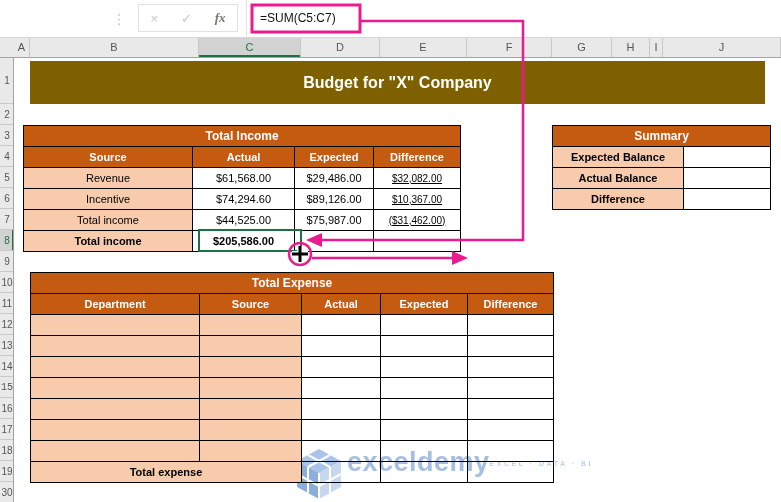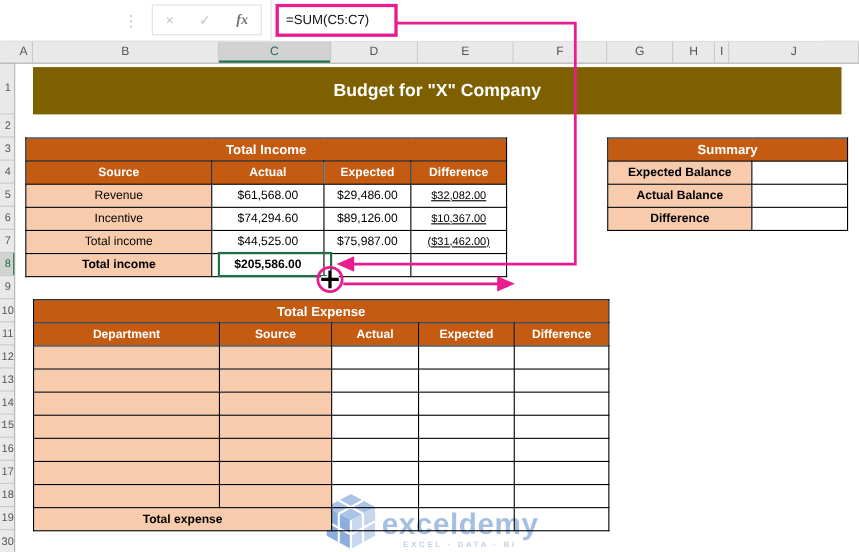--- a/index.html
+++ b/index.html
@@ -43,21 +43,21 @@
   td.b { font-weight:bold; }
   td.sm { font-size:10px;text-decoration:underline; }
   #income-table { left:9px; top:67px; }
   #summary-table { left:538px; top:67px; }
   #expense-table { left:16px; top:214px;padding-left:15px; }
 
   .selection-box { position:absolute; left:184px; top:171px; width:104px; height:23px; border:2px solid #1E7145; z-index:4; }
 
   
   .watermark { position:absolute; left:282px; top:390px; display:flex; align-items:flex-start; gap:5px; z-index:1; }
-  .wm-text { display:flex; flex-direction:column; align-items:center; margin-top:15px; }
+  .wm-text { display:flex; flex-direction:row; align-items:center; margin-top:1px; }
   .wm-brand { font-size:27px; font-weight:bold; color:#A5BFE2; line-height:26px; letter-spacing:0.5px; }
   .wm-tagline { font-size:7px; color:#C0D0E8; letter-spacing:2.5px; margin-top:3px; font-weight:bold; }
 
   .annot { position:absolute; left:0; top:0; z-index:10; pointer-events:none; }
 </style>
 </head>
 <body>
 
 <div id="app">
 

